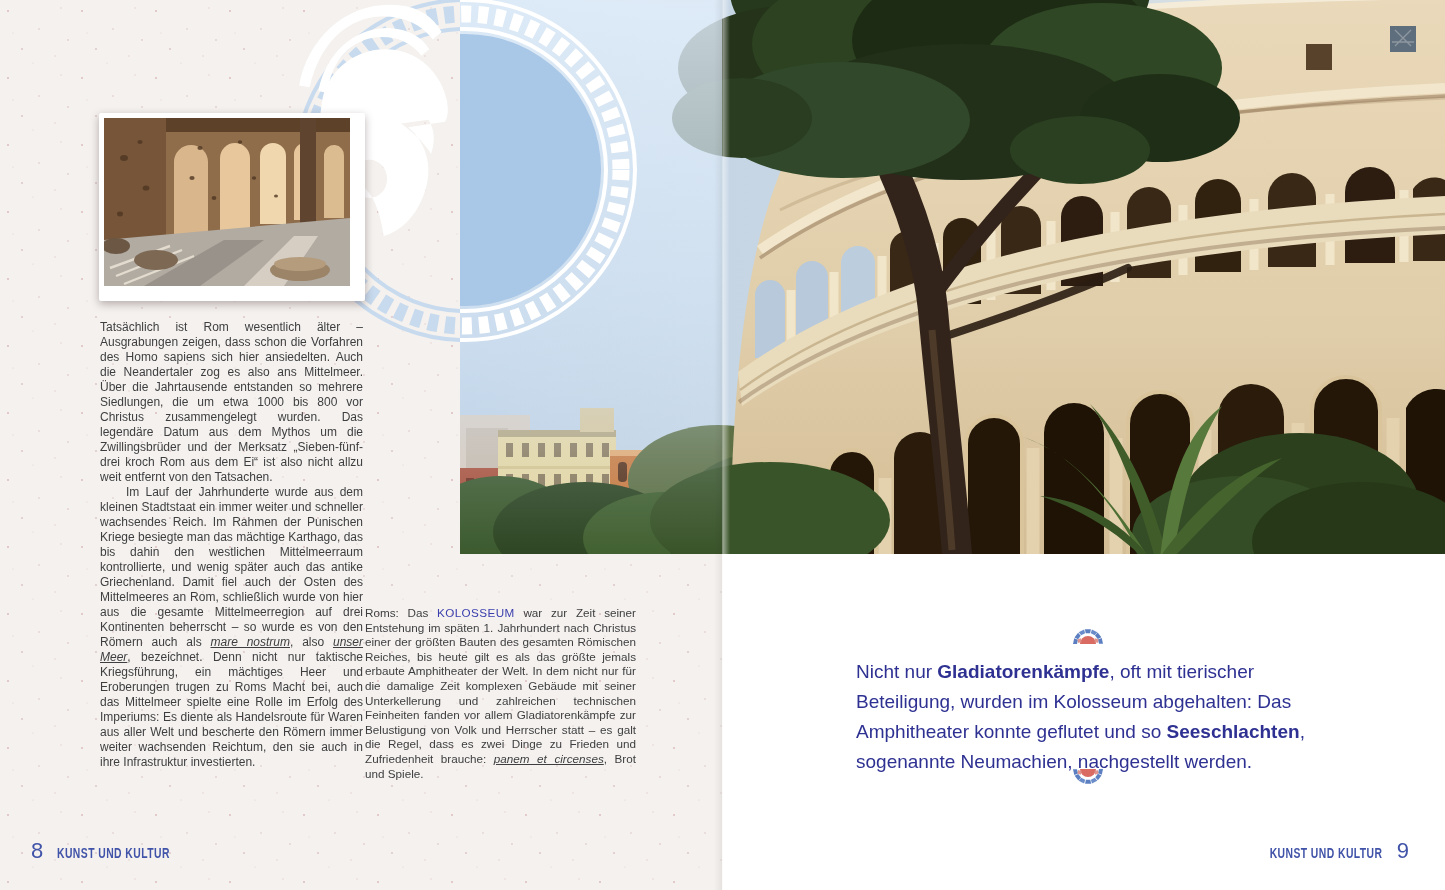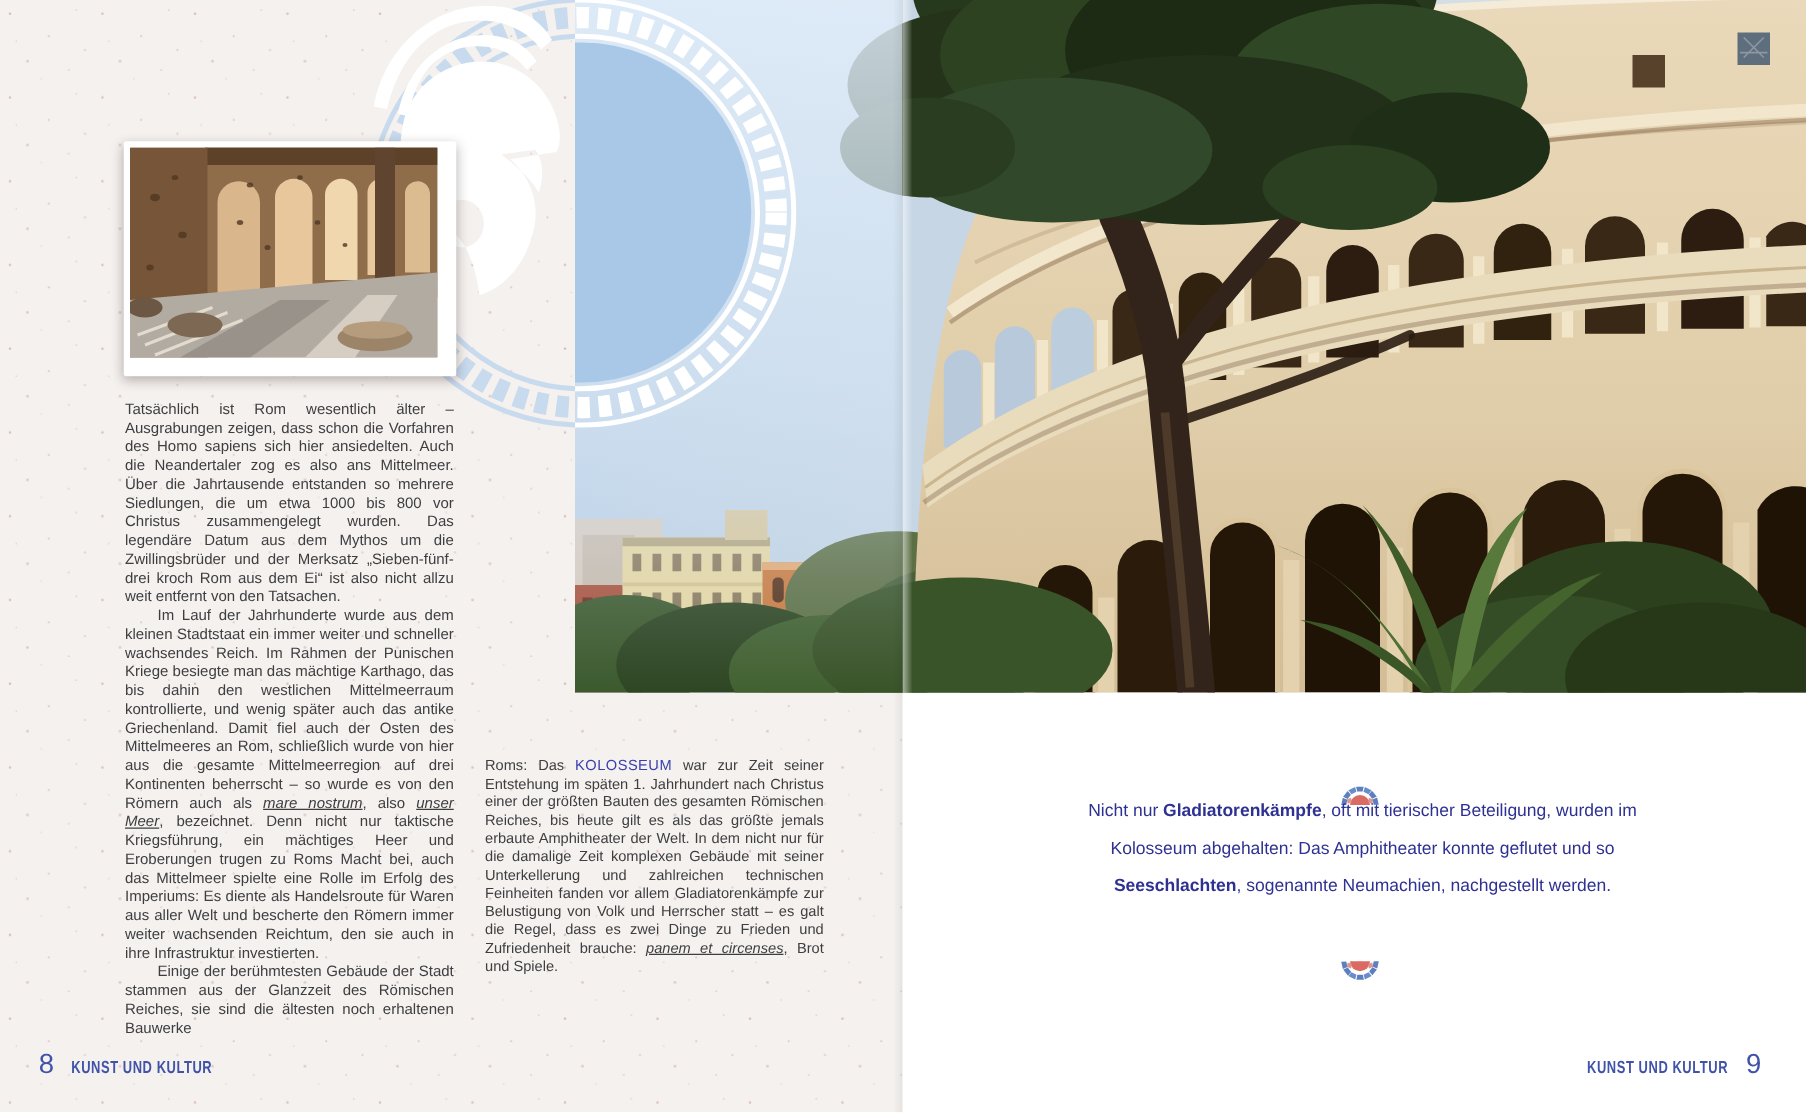--- a/index.html
+++ b/index.html
@@ -26,27 +26,27 @@
   .helmet{position:absolute;left:72px;top:32px;}
   
   .ruins{position:absolute;left:99px;top:113px;width:256px;height:178px;background:#fff;
     padding:5px;border-radius:2px;box-shadow:0 3px 9px rgba(60,40,40,.35);}
   .ruins svg{display:block;}
   
   .left-col{position:absolute;left:100px;top:320px;width:263px;font-size:12px;line-height:15px;
     text-align:justify;color:#3e3e40;}
   .left-col p{margin:0;}
   .left-col p.ind{text-indent:26px;}
-  .caption{position:absolute;left:388px;top:606px;width:271px;font-size:11.7px;line-height:14.6px;
+  .caption{position:absolute;left:365px;top:606px;width:271px;font-size:11.7px;line-height:14.6px;
     text-align:justify;color:#3e3e40;}
   .seg-i{font-style:italic;text-decoration:underline;}
   .seg-b{font-weight:bold;}
   .seg-caps{color:var(--accent);letter-spacing:.4px;font-weight:500;}
-  .quote{position:absolute;left:856px;top:633px;width:468px;text-align:center;
-    font-size:14px;line-height:30px;color:var(--quote);}
+  .quote{position:absolute;left:856px;top:657px;width:468px;
+    font-size:19px;line-height:30px;color:var(--quote);}
   .deco-icon{position:absolute;width:48px;height:32px;}
   .deco-top{left:1064px;top:617px;}
   .deco-bottom{left:1064px;top:764px;}
   
   .footer{position:absolute;bottom:26px;display:flex;align-items:baseline;gap:14px;color:var(--footer);}
   .footer-left{left:31px;}
   .footer-right{right:36px;flex-direction:row;}
   .pagenum{font-size:22px;font-weight:400;}
   .footer-label{font-size:14px;font-weight:700;letter-spacing:.6px;transform:scaleX(.74);transform-origin:left center;white-space:nowrap;}
   .footer-right .footer-label{transform-origin:right center;}
@@ -324,21 +324,20 @@
       <ellipse cx="52" cy="142" rx="22" ry="10" fill="#7d6853"></ellipse>
       <ellipse cx="196" cy="152" rx="30" ry="11" fill="#9c8468"></ellipse>
       <ellipse cx="196" cy="146" rx="26" ry="7" fill="#b59c7d"></ellipse>
       <ellipse cx="12" cy="128" rx="14" ry="8" fill="#6b5743"></ellipse>
     </svg>
   </div>
 
   <div class="left-col">
     <p><span>Tatsächlich ist Rom wesentlich älter – Ausgrabungen zeigen, dass schon die Vorfahren des Homo sapiens sich hier ansiedelten. Auch die Neandertaler zog es also ans Mittelmeer. Über die Jahrtausende entstanden so mehrere Siedlungen, die um etwa 1000 bis 800 vor Christus zusammengelegt wurden. Das legendäre Datum aus dem Mythos um die Zwillingsbrüder und der Merksatz „Sieben-fünf-drei kroch Rom aus dem Ei“ ist also nicht allzu weit entfernt von den Tatsachen.</span></p>
     <p class="ind"><span>Im Lauf der Jahrhunderte wurde aus dem kleinen Stadtstaat ein immer weiter und schneller wachsendes Reich. Im Rahmen der Punischen Kriege besiegte man das mächtige Karthago, das bis dahin den westlichen Mittelmeerraum kontrollierte, und wenig später auch das antike Griechenland. Damit fiel auch der Osten des Mittelmeeres an Rom, schließlich wurde von hier aus die gesamte Mittelmeerregion auf drei Kontinenten beherrscht – so wurde es von den Römern auch als </span><span class="seg-i">mare nostrum</span><span>, also </span><span class="seg-i">unser Meer</span><span>, bezeichnet. Denn nicht nur taktische Kriegsführung, ein mächtiges Heer und Eroberungen trugen zu Roms Macht bei, auch das Mittelmeer spielte eine Rolle im Erfolg des Imperiums: Es diente als Handelsroute für Waren aus aller Welt und bescherte den Römern immer weiter wachsenden Reichtum, den sie auch in ihre Infrastruktur investierten.</span></p>
-    <p class="ind"><span>Einige der berühmtesten Gebäude der Stadt stammen aus der Glanzzeit des Römischen Reiches, sie sind die ältesten noch erhaltenen Bauwerke</span></p>
   </div>
 
   <div class="caption"><span>Roms: Das </span><span class="seg-caps">KOLOSSEUM</span><span> war zur Zeit seiner Entstehung im späten 1. Jahrhundert nach Christus einer der größten Bauten des gesamten Römischen Reiches, bis heute gilt es als das größte jemals erbaute Amphitheater der Welt. In dem nicht nur für die damalige Zeit komplexen Gebäude mit seiner Unterkellerung und zahlreichen technischen Feinheiten fanden vor allem Gladiatorenkämpfe zur Belustigung von Volk und Herrscher statt – es galt die Regel, dass es zwei Dinge zu Frieden und Zufriedenheit brauche: </span><span class="seg-i">panem et circenses</span><span>, Brot und Spiele.</span></div>
 
   <svg class="deco-icon deco-top" viewBox="0 0 48 30">
     <g id="amphi">
       <path d="M16,26 A8,8 0 0 1 32,26 Z" fill="#d96b63"></path>
       <path d="M13,26 L9,26 L10.2,20.2 L13.9,21.7 Z" fill="#5b7fc0"></path>
       <path d="M14.1,21.2 L10.5,19.4 L14.1,14.8 L16.7,17.8 Z" fill="#5b7fc0"></path>
       <path d="M17.2,17.3 L14.7,14.2 L20.1,11.5 L21.1,15.3 Z" fill="#6a8cc9"></path>

